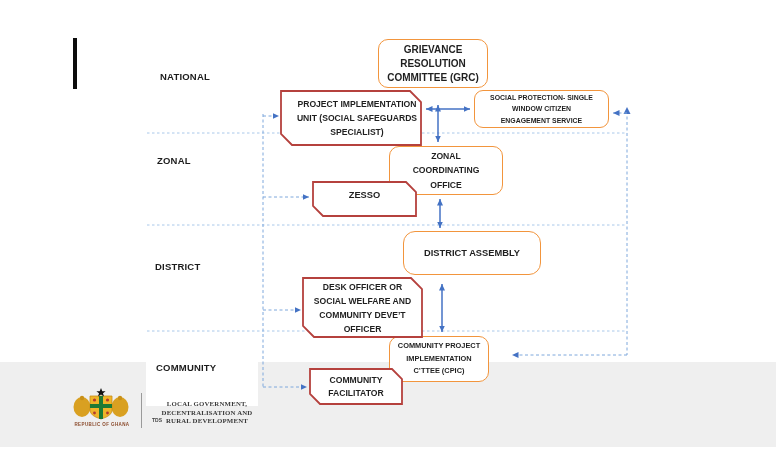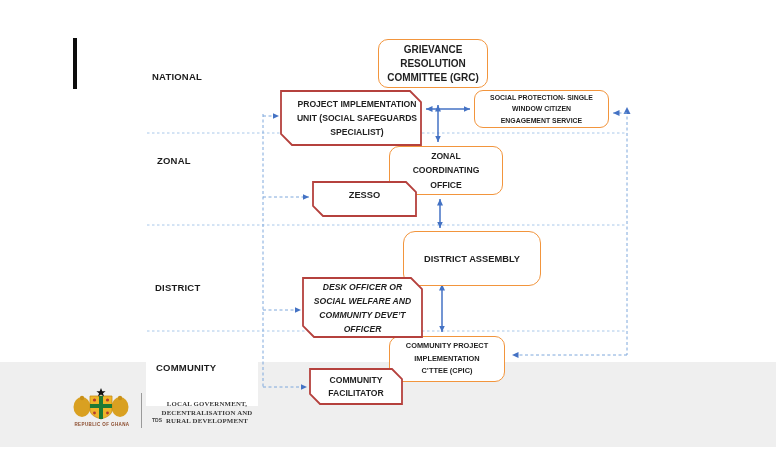--- a/index.html
+++ b/index.html
@@ -78,48 +78,48 @@
     <line x1="627" y1="355" x2="512" y2="355" stroke="#7FA8DC" stroke-width="1" stroke-dasharray="3,2.5" marker-end="url(#ah)"></line>
 
     <line x1="426" y1="109" x2="470" y2="109" stroke="#4472C4" stroke-width="1.5" marker-start="url(#ah)" marker-end="url(#ah)"></line>
     <line x1="438" y1="105" x2="438" y2="142" stroke="#4472C4" stroke-width="1.5" marker-start="url(#ah)" marker-end="url(#ah)"></line>
     <line x1="440" y1="199" x2="440" y2="228" stroke="#4472C4" stroke-width="1.5" marker-start="url(#ah)" marker-end="url(#ah)"></line>
     <line x1="442" y1="284" x2="442" y2="332" stroke="#4472C4" stroke-width="1.5" marker-start="url(#ah)" marker-end="url(#ah)"></line>
   </svg>
 
   <div id="black-bar" class="abs"></div>
 
-  <div class="abs level-label" style="left:152px;top:71px;">NATIONAL</div>
+  <div class="abs level-label" style="left:160px;top:71px;">NATIONAL</div>
   <div class="abs level-label" style="left:157px;top:155px;">ZONAL</div>
-  <div class="abs level-label" style="left:155px;top:261px;margin-top:21px;">DISTRICT</div>
+  <div class="abs level-label" style="left:155px;top:261px;">DISTRICT</div>
   <div class="abs level-label" style="left:156px;top:362px;">COMMUNITY</div>
 
   <div class="abs obox" style="left:378px;top:39px;width:110px;height:49px;">
     <div class="box-text" style="font-size:10px;line-height:14px;">GRIEVANCE
 RESOLUTION
 COMMITTEE (GRC)</div>
   </div>
 
   <div class="abs obox" style="left:474px;top:90px;width:135px;height:38px;border-radius:9px;">
     <div class="box-text" style="font-size:6.9px;line-height:11.5px;">SOCIAL PROTECTION- SINGLE
 WINDOW CITIZEN
 ENGAGEMENT SERVICE</div>
   </div>
 
   <div class="abs obox" style="left:389px;top:146px;width:114px;height:49px;">
     <div class="box-text" style="font-size:8.6px;line-height:14.5px;">ZONAL
 COORDINATING
 OFFICE</div>
   </div>
 
-  <div class="abs obox" style="left:403px;top:231px;width:138px;height:55px;border-radius:12px;">
+  <div class="abs obox" style="left:403px;top:231px;width:138px;height:44px;border-radius:12px;">
     <div class="box-text" style="font-size:9.3px;">DISTRICT ASSEMBLY</div>
   </div>
 
-  <div class="abs obox" style="left:389px;top:336px;width:116px;height:46px;">
+  <div class="abs obox" style="left:389px;top:336px;width:100px;height:46px;">
     <div class="box-text" style="font-size:7.4px;line-height:12.5px;">COMMUNITY PROJECT
 IMPLEMENTATION
 C’TTEE (CPIC)</div>
   </div>
 
   <div class="abs rbox" style="left:280px;top:90px;width:154px;height:56px;">
     <svg width="142" height="56">
       <polygon points="1,1 130,1 141,12 141,55 12,55 1,44" fill="#ffffff" stroke="#B5413D" stroke-width="1.8"></polygon>
     </svg>
     <div class="box-text" style="font-size:8.6px;line-height:14px;">PROJECT IMPLEMENTATION
@@ -127,21 +127,21 @@
 SPECIALIST)</div>
   </div>
 
   <div class="abs rbox" style="left:312px;top:181px;width:105px;height:28px;">
     <svg width="105" height="36">
       <polygon points="1,1 94,1 104,11 104,35 11,35 1,25" fill="#ffffff" stroke="#B5413D" stroke-width="1.8"></polygon>
     </svg>
     <div class="box-text" style="font-size:9.3px;">ZESSO</div>
   </div>
 
-  <div class="abs rbox" style="left:302px;top:277px;width:121px;height:61px;font-style:italic;">
+  <div class="abs rbox" style="left:302px;top:277px;width:121px;height:61px;">
     <svg width="121" height="61">
       <polygon points="1,1 109,1 120,12 120,60 12,60 1,49" fill="#ffffff" stroke="#B5413D" stroke-width="1.8"></polygon>
     </svg>
     <div class="box-text" style="font-size:8.6px;line-height:14px;">DESK OFFICER OR
 SOCIAL WELFARE AND
 COMMUNITY DEVE’T
 OFFICER</div>
   </div>
 
   <div class="abs rbox" style="left:309px;top:368px;width:94px;height:37px;">

